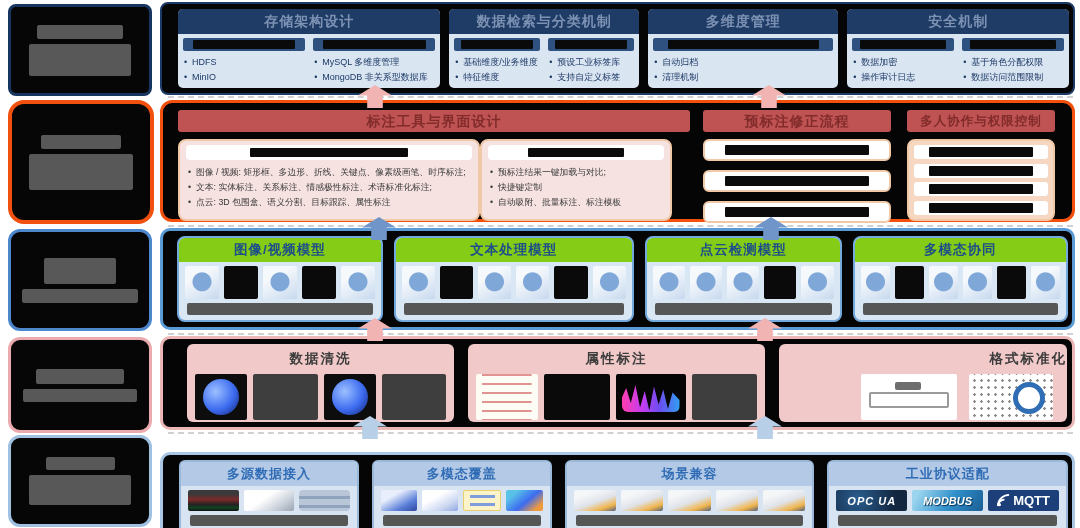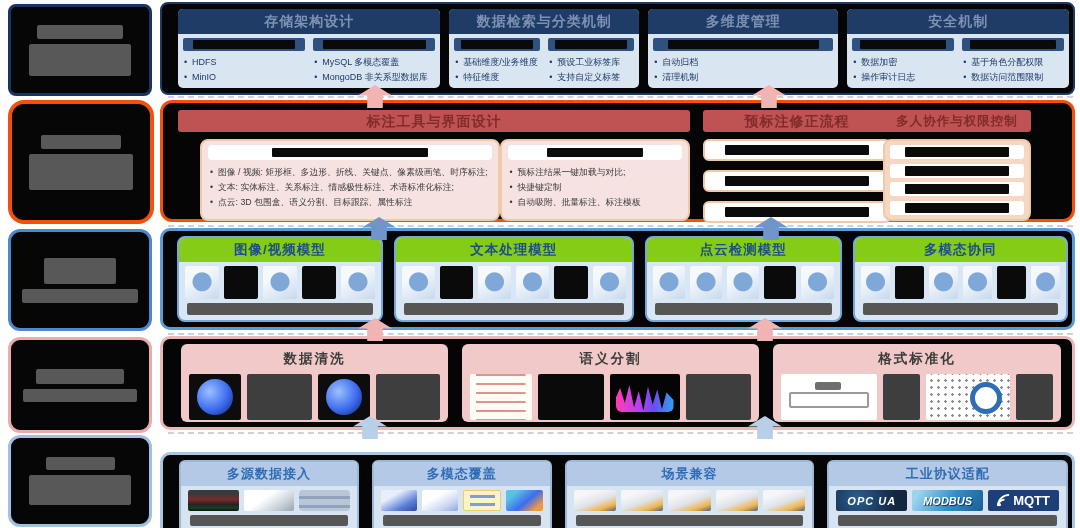--- a/index.html
+++ b/index.html
@@ -16,21 +16,21 @@
   .sb4{top:337px;height:90px;border:3px solid #eaaaae;border-radius:12px;}
   .sb5{top:435px;height:86px;border:3px solid #9fc0e0;border-radius:12px;}
 
   
   .band{position:absolute;left:160px;width:915px;background:#050505;box-sizing:border-box;}
   .band1{top:2px;height:93px;border:2px solid #1c3a66;border-radius:8px;padding:5px 4px 5px 16px;
          display:flex;gap:9px;}
   .band2{top:100px;height:122px;border:3px solid #f2500c;border-radius:12px;}
   .band3{top:228px;height:102px;border:3px solid #5b9bd5;border-radius:10px;padding:5px 4px 5px 14px;
          display:flex;gap:11px;}
-  .band4{top:336px;height:94px;border:3px solid #eab6b6;border-radius:10px;padding:5px 4px 5px 18px;
+  .band4{top:336px;height:94px;border:3px solid #eab6b6;border-radius:10px;padding:5px 4px 5px 24px;
          display:flex;gap:14px;}
   .band5{top:452px;height:89px;border:3px solid #a9c6e4;border-radius:10px;padding:5px 4px 5px 16px;
          display:flex;gap:13px;}
 
   
   .b1card{background:#dae5f2;border-radius:5px;display:flex;flex-direction:column;overflow:hidden;}
   .b1c-a{width:265px;}.b1c-b{width:192px;justify-content:center;}.b1c-c{width:192px;}.b1c-d{width:224px;}
   .b1head{background:#1e3c66;color:#7d91b3;font-weight:bold;font-size:14px;text-align:center;
           padding:4px 0 3px;letter-spacing:1px;}
   .b1body{flex:1;display:flex;padding:2px 3px 3px;gap:4px;}
@@ -38,25 +38,25 @@
   .b1sub{height:13px;background:#2e5180;border-radius:2px;margin:2px 2px 4px;
          display:flex;align-items:center;justify-content:center;}
   .b1sub .blob{width:84%;height:9px;background:#0a0a0a;border-radius:1px;}
   .b1item{font-size:9px;color:#1d3a66;padding:1px 0 1px 11px;position:relative;line-height:1.4;}
   .b1item::before{content:"•";position:absolute;left:3px;color:#1d3a66;}
 
   
   .b2col{position:absolute;top:7px;}
   .b2colA{left:15px;width:512px;}
   .b2colB{left:540px;width:188px;}
-  .b2colC{left:720px;width:148px;}
+  .b2colC{left:744px;width:148px;}
   .redbar{background:#bf5353;color:#822b2b;font-weight:bold;font-size:14px;text-align:center;
           border-radius:3px;height:22px;line-height:22px;letter-spacing:1px;margin-bottom:7px;}
   .b2colC .redbar{font-size:12.5px;}
-  .b2boxrow{display:flex;margin-left:22px;}
+  .b2boxrow{display:flex;}
   .pinkbox{background:#f7e2e2;border:2px solid #f0c9a9;border-radius:8px;height:82px;box-sizing:border-box;
            padding:3px 4px;}
   .pb1{width:302px;}.pb2{width:192px;}
   .pinkbox .whitebar{background:#ffffff;border-radius:4px;height:15px;margin:1px 2px 5px;
            display:flex;align-items:center;justify-content:center;}
   .whitebar .blob{width:55%;height:9px;background:#0b0b0b;border-radius:1px;}
   .b2item{font-size:8.8px;color:#3a3a3a;padding:1px 0 1px 12px;position:relative;line-height:1.5;}
   .b2item::before{content:"•";position:absolute;left:4px;color:#3a3a3a;}
   .stackbar{background:#ffffff;border:2px solid #f0c9a9;border-radius:6px;height:18px;margin-bottom:9px;
             display:flex;align-items:center;justify-content:center;}
@@ -74,21 +74,21 @@
   .tiles{flex:1;display:flex;gap:5px;padding:4px 6px 2px;align-items:stretch;}
   .t{flex:1;border-radius:2px;min-width:0;}
   .t.img{background:
      radial-gradient(circle at 50% 48%, #7fa8d9 0 9px, rgba(0,0,0,0) 10px),
      linear-gradient(150deg,#f6f9fc 30%,#dde8f5 70%,#c6d8ee);}
   .t.dark{background:#0a0a0a;}
   .cap{height:12px;background:#565656;border-radius:2px;margin:2px 8px 5px;}
 
   
   .b4sec{background:#f1c9c9;border-radius:6px;display:flex;flex-direction:column;overflow:hidden;}
-  .b4s1{width:267px;}.b4s2{width:297px;}.b4s3{width:288px;}
+  .b4s1{width:267px;}.b4s2{width:297px;}.b4s3{width:288px;align-items:flex-end;}
   .b4head{color:#3c3c3c;font-weight:bold;font-size:13.5px;text-align:center;padding:6px 0 4px;
           letter-spacing:2px;}
   .b4row{flex:1;display:flex;gap:6px;padding:2px 8px 8px;align-items:center;}
   .ph{border-radius:2px;height:46px;}
   .ph.darkbar{background:#3e3e3e;flex:1;}
   .ph.blackbar{background:#0a0a0a;flex:1;}
   .spheretile{width:52px;background:#0d0d0d;display:flex;align-items:center;justify-content:center;}
   .sphere{width:36px;height:36px;border-radius:50%;
           background:radial-gradient(circle at 35% 35%, #9cc0ff, #3d6cf0 55%, #15277e 95%);}
   .texttile{width:62px;background:#fdfdf6;
@@ -178,21 +178,21 @@
           <div class="b1sub">
               <div class="blob"></div>
             </div>
           <div class="b1item">HDFS</div>
           <div class="b1item">MinIO</div>
         </div>
         <div class="b1col">
           <div class="b1sub">
               <div class="blob"></div>
             </div>
-          <div class="b1item">MySQL 多模态覆盖</div>
+          <div class="b1item">MySQL 多维度管理</div>
           <div class="b1item">MongoDB 非关系型数据库</div>
         </div>
       </div>
     </div>
 
     <div class="b1card b1c-b">
       <div class="b1head">数据检索与分类机制</div>
       <div class="b1body">
         <div class="b1col">
           <div class="b1sub">
@@ -357,21 +357,21 @@
             <div class="sphere"></div>
           </div>
         <div class="ph darkbar"></div>
         <div class="ph spheretile">
             <div class="sphere"></div>
           </div>
         <div class="ph darkbar"></div>
       </div>
     </div>
     <div class="b4sec b4s2">
-      <div class="b4head">语义分割</div>
+      <div class="b4head">属性标注</div>
       <div class="b4row">
         <div class="ph texttile"></div>
         <div class="ph blackbar"></div>
         <div class="ph wavetile">
             <div class="wave"></div>
           </div>
         <div class="ph darkbar"></div>
       </div>
     </div>
     <div class="b4sec b4s3">

